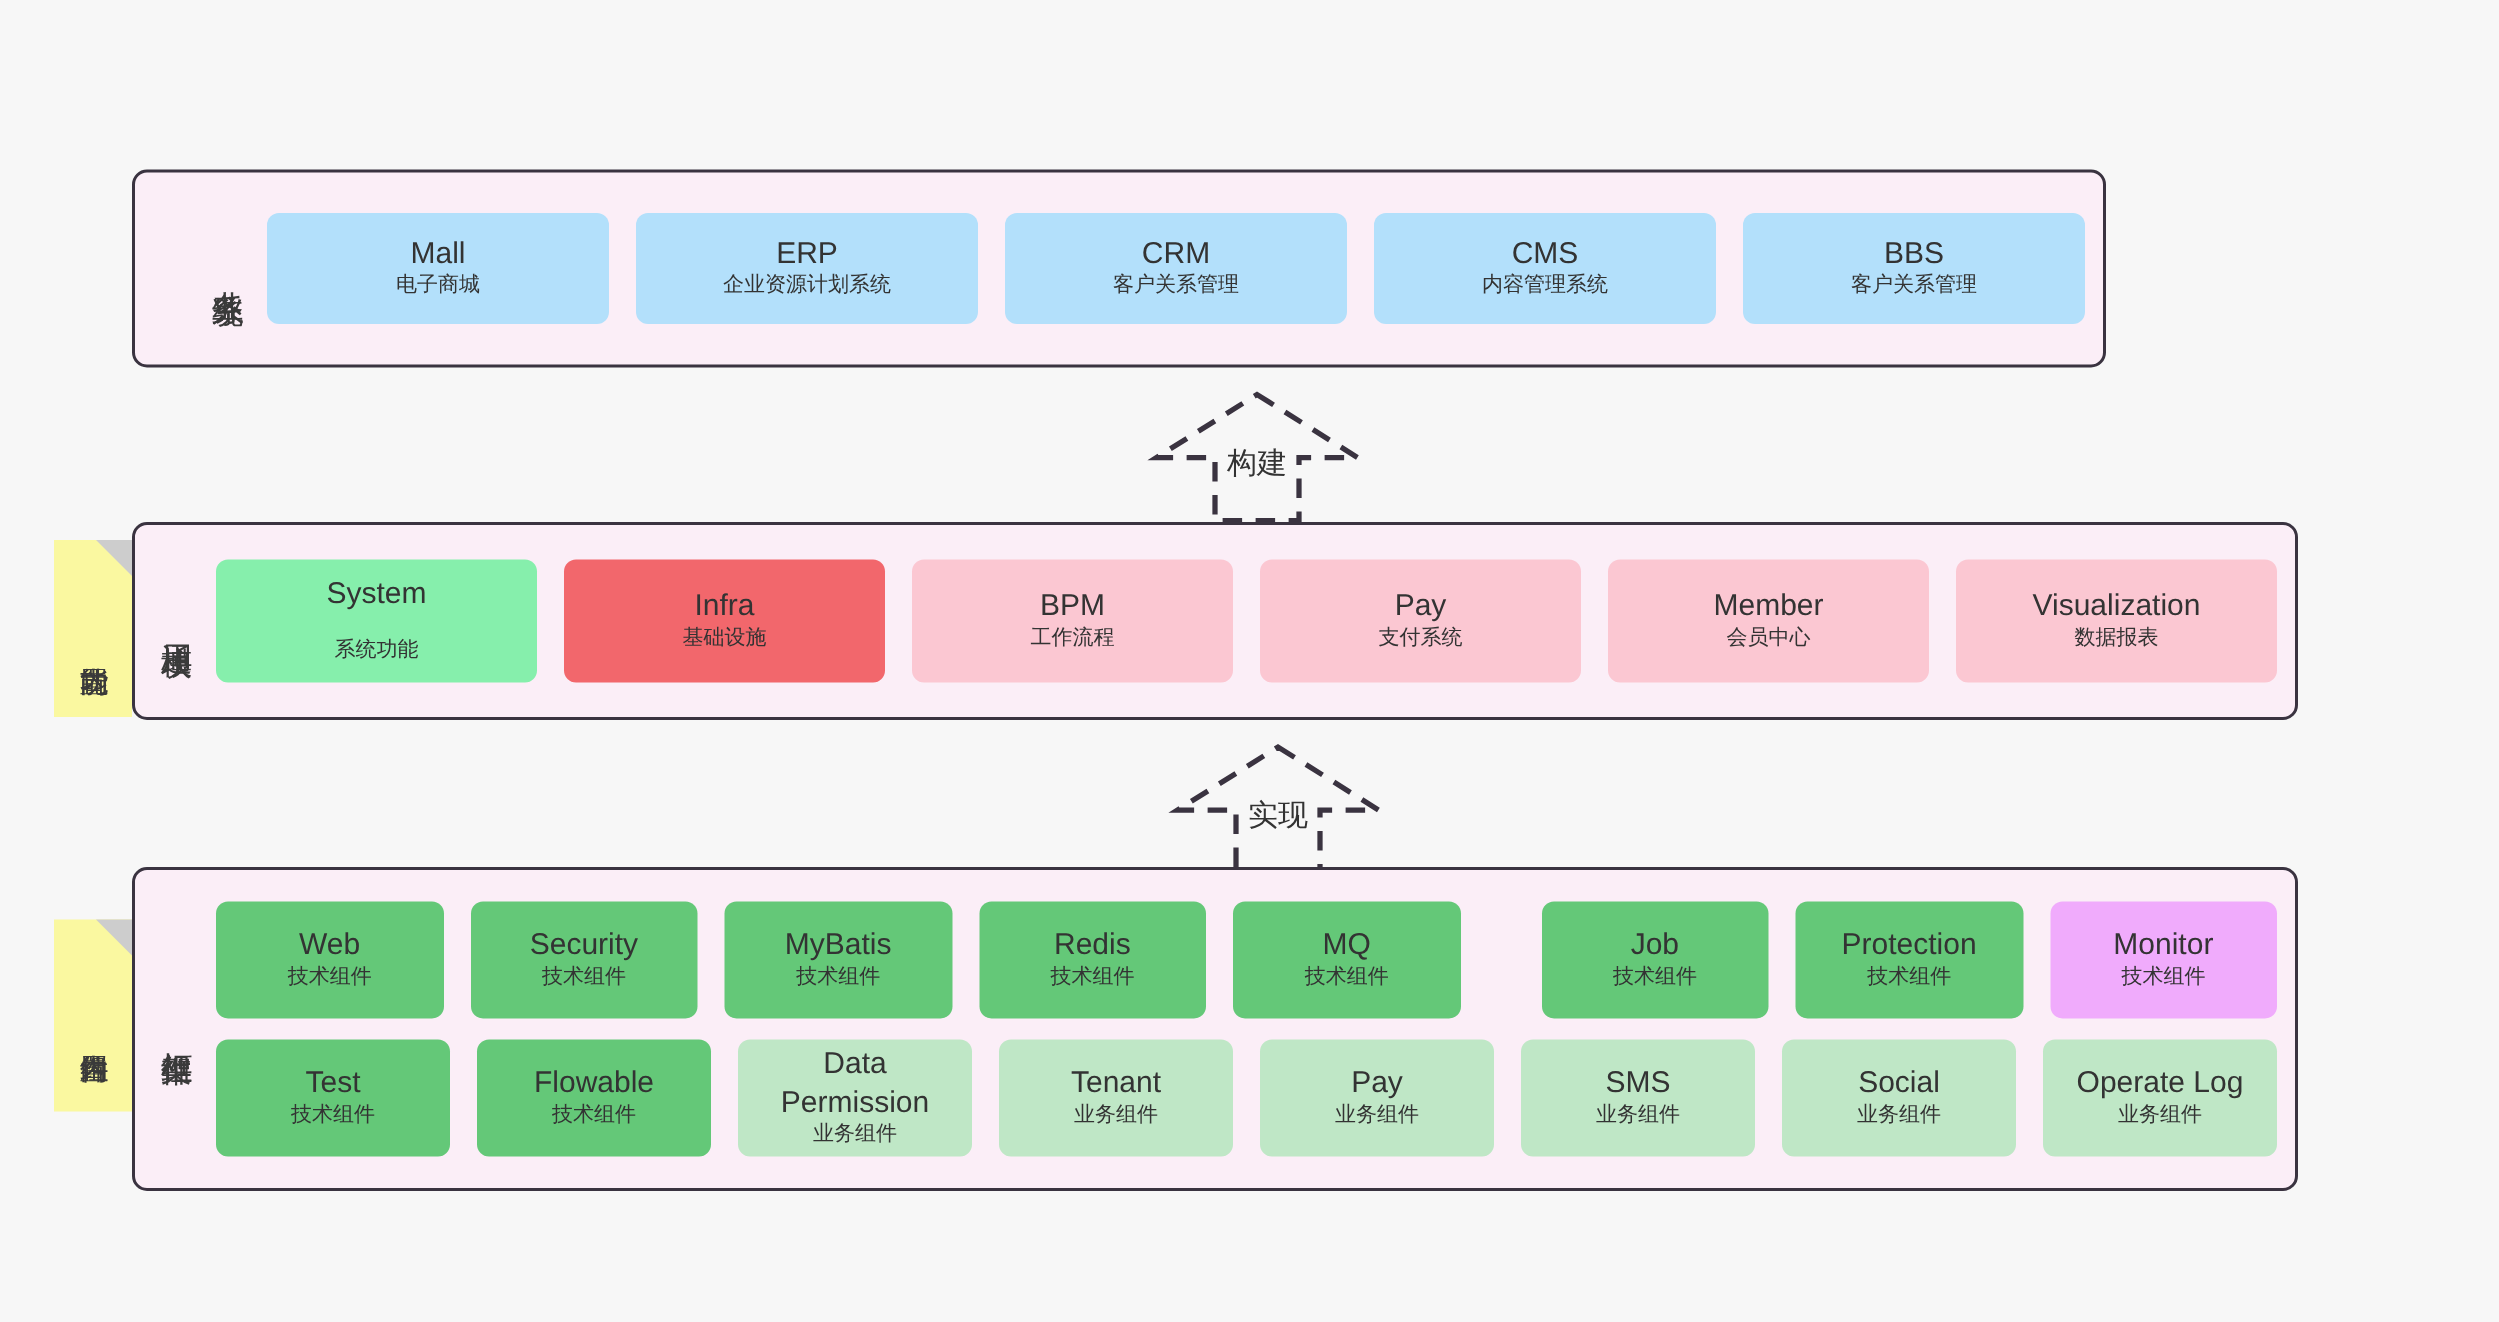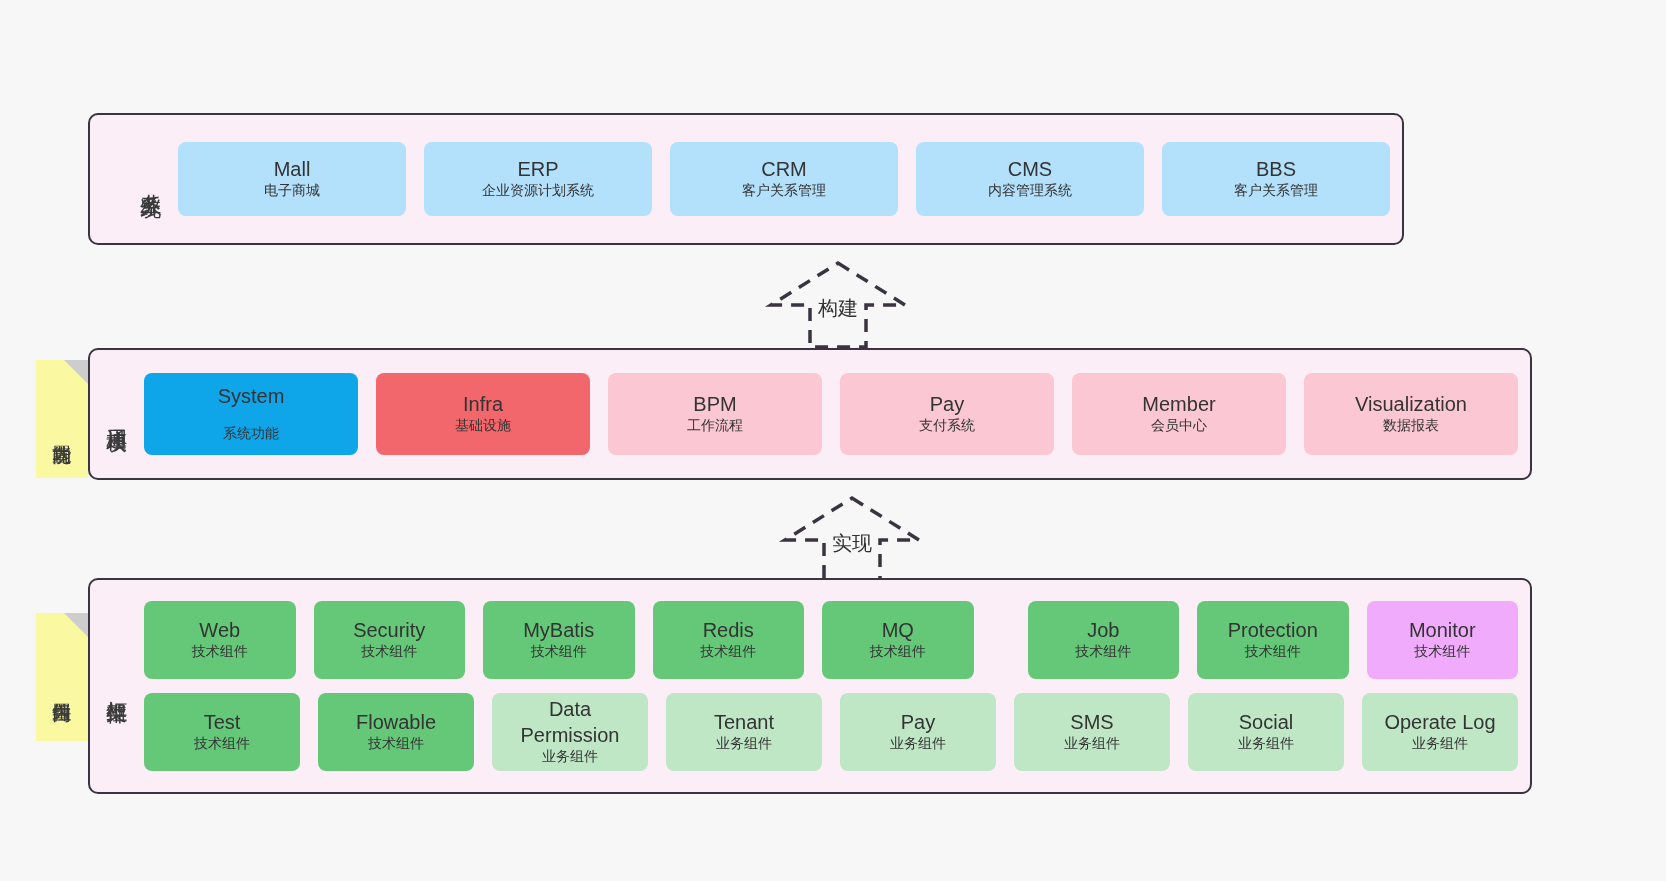--- a/index.html
+++ b/index.html
@@ -181,21 +181,21 @@
 
   <div class="sticky" style="left:36px; top:360px; height:118px;">
     <span class="fold"></span>
     <span>内置功能</span>
   </div>
 
   <div class="layer layer-module" style="left:88px; top:348px; width:1444px; height:132px;">
     <div class="layer-title">通用模块</div>
     <div class="layer-body">
       <div class="row">
-        <div class="card red" style="background: #0ea5e9; gap: 16px;">
+        <div class="card red" style="background: #86efac; gap: 16px;">
           <div class="t">System</div>
           <div class="s">系统功能</div>
         </div>
         <div class="card red" style="background: rgb(242, 103, 108);">
           <div class="t">Infra</div>
           <div class="s">基础设施</div>
         </div>
         <div class="card pink" style="background: rgb(251, 199, 210); text-align: center;">
           <div class="t">BPM</div>
           <div class="s">工作流程</div>

